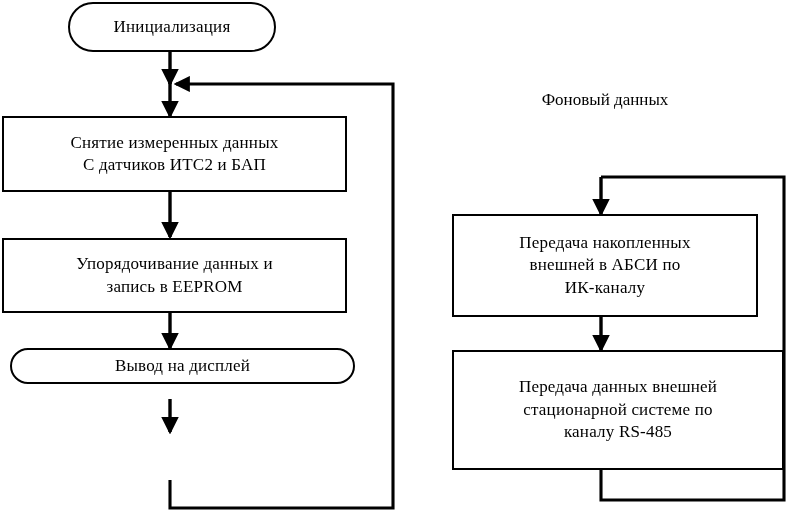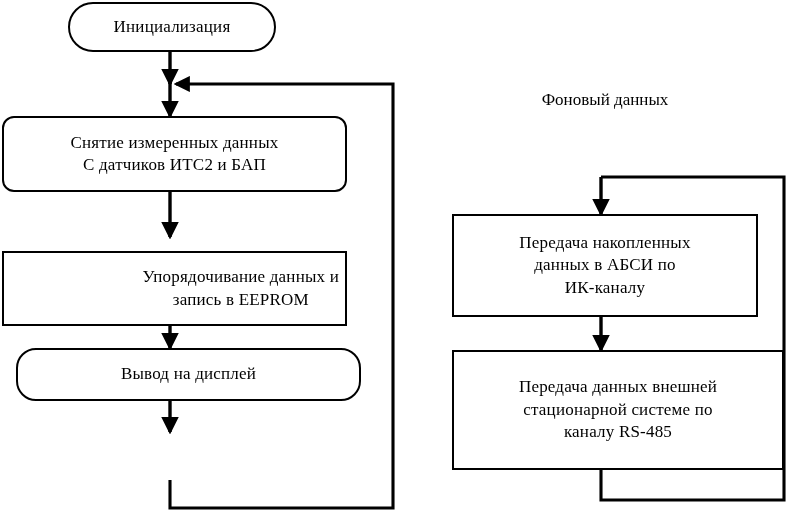--- a/index.html
+++ b/index.html
@@ -84,42 +84,42 @@
 
     <path d="M 601 317 L 601 350" stroke="#000000" stroke-width="3.4" fill="none" marker-end="url(#ah)"></path>
 
     <path d="M 601 470 L 601 500 L 784 500 L 784 177 L 601 177" stroke="#000000" stroke-width="3.1" fill="none" stroke-linejoin="miter"></path>
   </svg>
 
   <div class="node" style="left:68px; top:2px; width:208px; height:50px;border-radius:25px;">
     <span class="node-text">Инициализация</span>
   </div>
 
-  <div class="node" style="left:2px; top:116px; width:345px; height:76px;border-radius:12px;">
+  <div class="node" style="left:2px; top:116px; width:345px; height:76px;">
     <span class="node-text">Снятие измеренных данных
 С датчиков ИТС2 и БАП</span>
   </div>
 
-  <div class="node" style="left:2px; top:251px; width:345px; height:75px;justify-content:flex-end;">
+  <div class="node" style="left:2px; top:238px; width:345px; height:75px;">
     <span class="node-text">Упорядочивание данных и
 запись в EEPROM</span>
   </div>
 
-  <div class="node" style="left:16px; top:348px; width:345px; height:53px;border-radius:20px;">
+  <div class="node" style="left:10px; top:348px; width:345px; height:36px;border-radius:20px;">
     <span class="node-text">Вывод на дисплей</span>
   </div>
 
 
   <div class="free-label" style="left:452px; top:90px; width:306px;">
     <span>Фоновый данных</span>
   </div>
 
   <div class="node" style="left:452px; top:214px; width:306px; height:103px;">
     <span class="node-text">Передача накопленных
-данных в АБСИ по
+внешней в АБСИ по
 ИК-каналу</span>
   </div>
 
   <div class="node" style="left:452px; top:350px; width:332px; height:120px;">
     <span class="node-text">Передача данных внешней
 стационарной системе по
 каналу RS-485</span>
   </div>
 
 </div>

